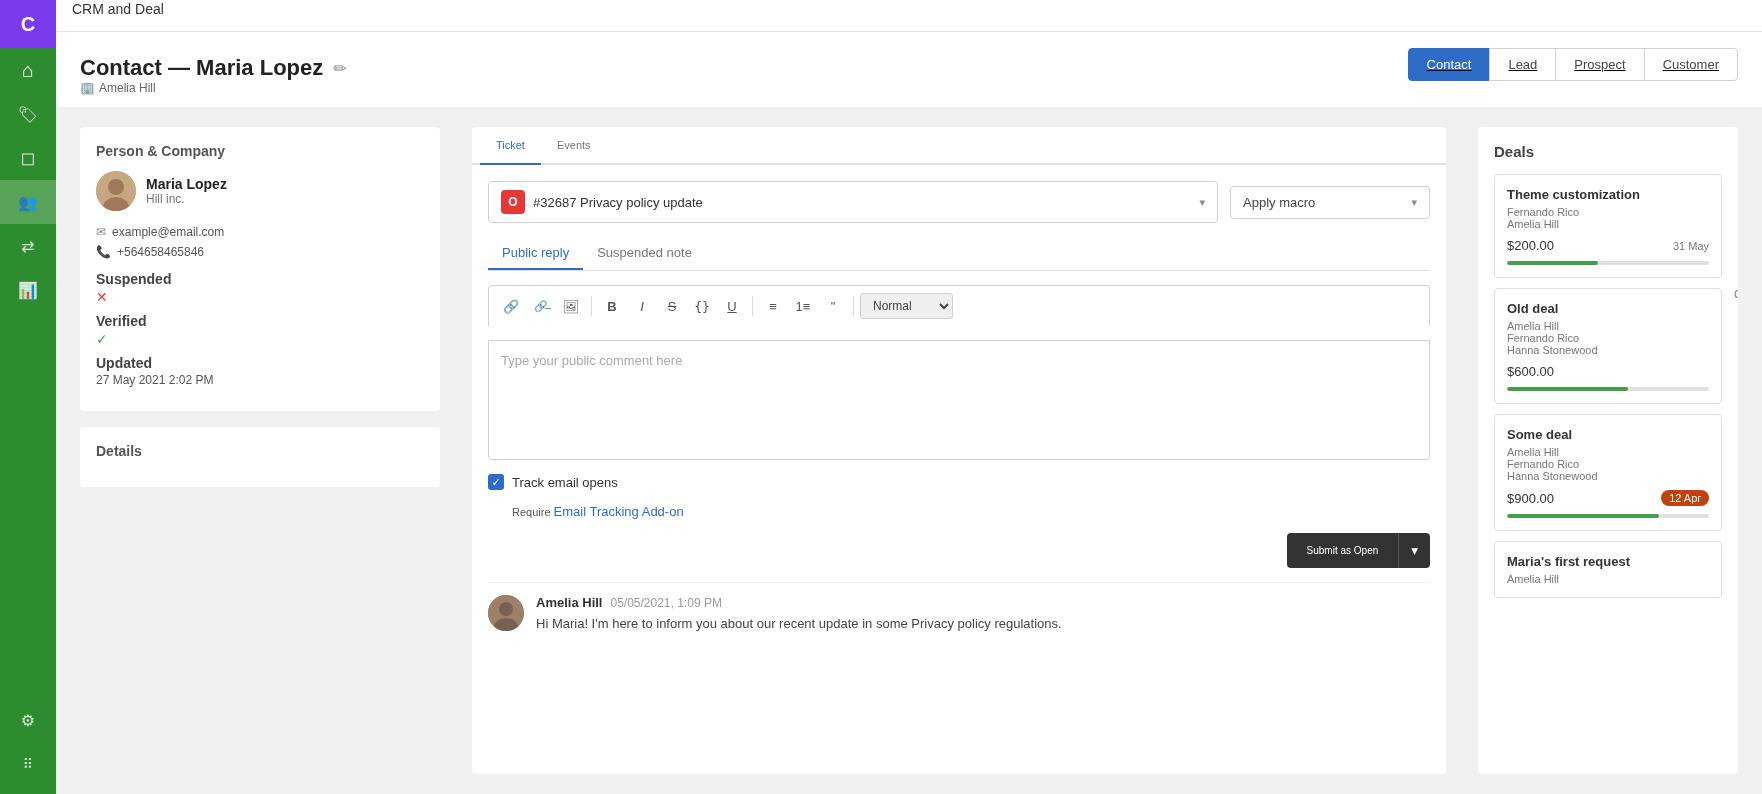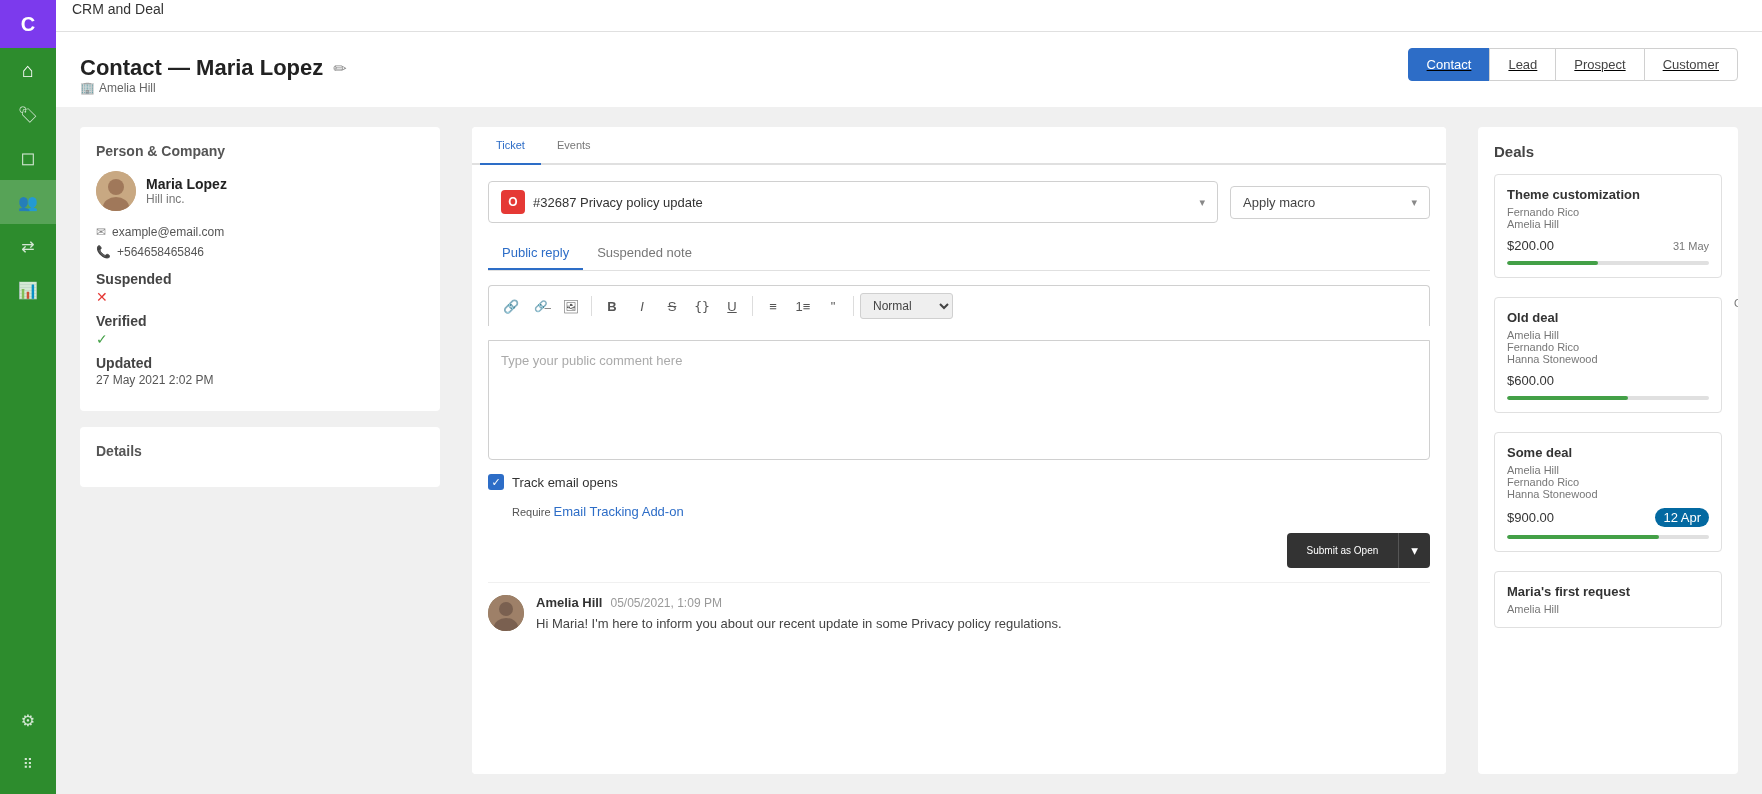--- a/index.html
+++ b/index.html
@@ -95,29 +95,29 @@
     .comment-content { flex: 1; }
     .comment-header { display: flex; align-items: center; gap: 8px; margin-bottom: 4px; }
     .comment-author { font-weight: 600; font-size: 13px; color: #333; }
     .comment-time { font-size: 12px; color: #999; }
     .comment-text { font-size: 13px; color: #444; line-height: 1.5; }
 
     
     .right-panel { width: 260px; flex-shrink: 0; display: flex; flex-direction: column; }
     .deals-panel { background: white; border-radius: 4px; flex: 1; padding: 16px; overflow-y: auto; position: relative; }
     .deals-title { font-size: 15px; font-weight: 600; color: #444; margin-bottom: 14px; }
-    .deal-card { background: white; border: 1px solid #e0e0e0; border-radius: 4px; padding: 12px; margin-bottom: 19px; position: relative; }
+    .deal-card { background: white; border: 1px solid #e0e0e0; border-radius: 4px; padding: 12px; margin-bottom: 10px; position: relative; }
     .deal-name { font-weight: 600; font-size: 13px; color: #333; margin-bottom: 4px; }
     .deal-person { font-size: 11px; color: #777; }
     .deal-footer { display: flex; align-items: center; justify-content: space-between; margin-top: 8px; }
     .deal-amount { font-size: 13px; color: #333; font-weight: 500; }
     .deal-date { font-size: 11px; color: #777; }
     .deal-progress { height: 4px; background: #e0e0e0; border-radius: 2px; margin-top: 8px; overflow: hidden; }
     .deal-progress-bar { height: 100%; background: #43a047; border-radius: 2px; }
-    .deal-badge { background: #0369a1; color: white; font-size: 13px; padding: 2px 8px; border-radius: 10px; }
+    .deal-badge { background: #c2410c; color: white; font-size: 11px; padding: 2px 8px; border-radius: 10px; }
     .pipeline-label { position: absolute; right: -70px; top: 0; font-size: 11px; color: #777; width: 65px; text-align: right; }
 
     
     .app { display: flex; width: 1762px; height: 794px; overflow: hidden; }
     .main { flex: 1; display: flex; flex-direction: column; overflow: hidden; background: #f0f0f0; }
     .page-body { flex: 1; display: flex; gap: 32px; padding: 20px 24px; overflow: hidden; }
 
     .contact-header { background: white; padding: 16px 24px 12px; }
     .contact-title-row { display: flex; align-items: flex-end; justify-content: space-between; margin-bottom: 0; }
     .contact-subtitle { font-size: 12px; color: #666; display: flex; align-items: center; gap: 4px; }

